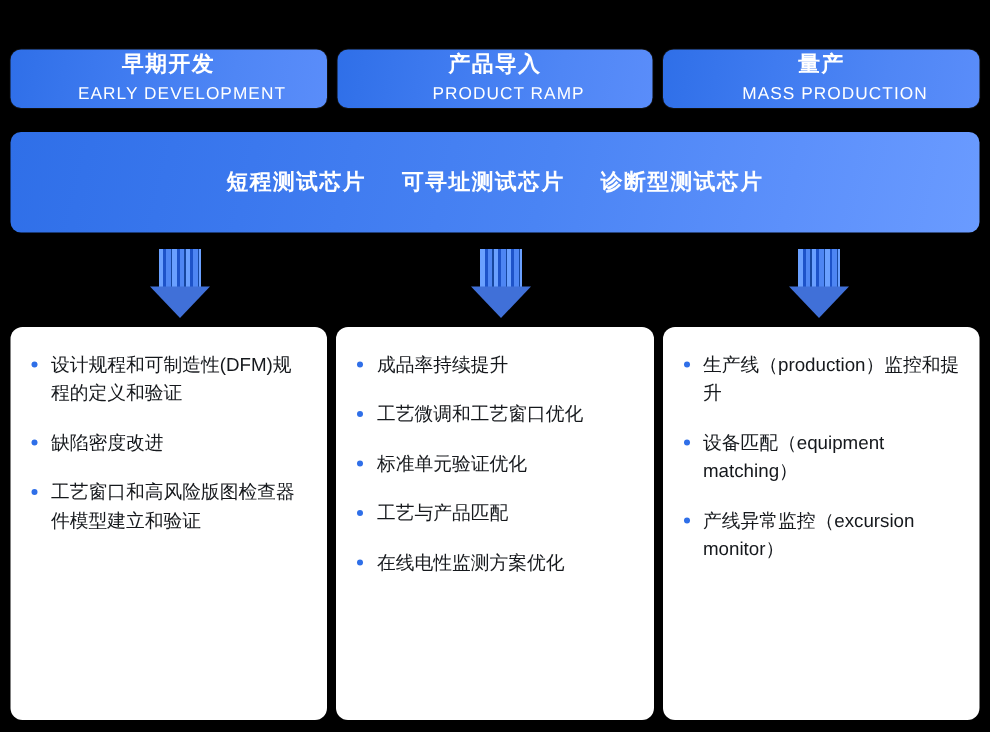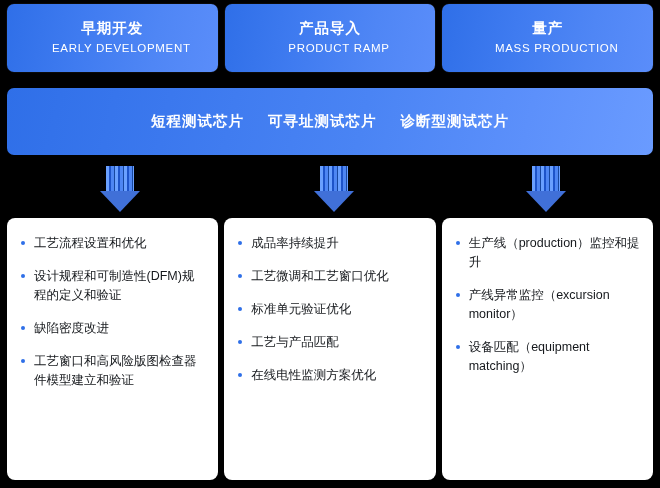--- a/index.html
+++ b/index.html
@@ -21,20 +21,21 @@
 
   
   .phase-row {
     position: absolute;
     top: 4px;
     left: 7px;
     width: 646px;
     height: 68px;
     display: flex;
     gap: 7px;
+    align-items: flex-end;
   }
   .phase {
     flex: 1 1 0;
     border-radius: 7px;
     background: linear-gradient(100deg, #2f6fe8 0%, #3f7bf0 35%, #4f86f5 70%, #5a8dfa 100%);
     color: #ffffff;
     display: flex;
     flex-direction: column;
     align-items: center;
     justify-content: center;
@@ -198,40 +199,39 @@
     <div class="arrow a3">
       <div class="shaft"></div>
       <div class="head"></div>
     </div>
   </div>
 
   <div class="cards">
 
     <div class="card">
       <ul>
-        <li>工艺流程设置和优化</li>
         <li>设计规程和可制造性(DFM)规程的定义和验证</li>
         <li>缺陷密度改进</li>
         <li>工艺窗口和高风险版图检查器件模型建立和验证</li>
       </ul>
     </div>
 
     <div class="card">
       <ul>
         <li>成品率持续提升</li>
         <li>工艺微调和工艺窗口优化</li>
         <li>标准单元验证优化</li>
         <li>工艺与产品匹配</li>
         <li>在线电性监测方案优化</li>
       </ul>
     </div>
 
     <div class="card">
       <ul>
         <li>生产线（production）监控和提升</li>
+        <li>设备匹配（equipment matching）</li>
         <li>产线异常监控（excursion monitor）</li>
-        <li>设备匹配（equipment matching）</li>
       </ul>
     </div>
 
   </div>
 
 </div>
 
 </body></html>

